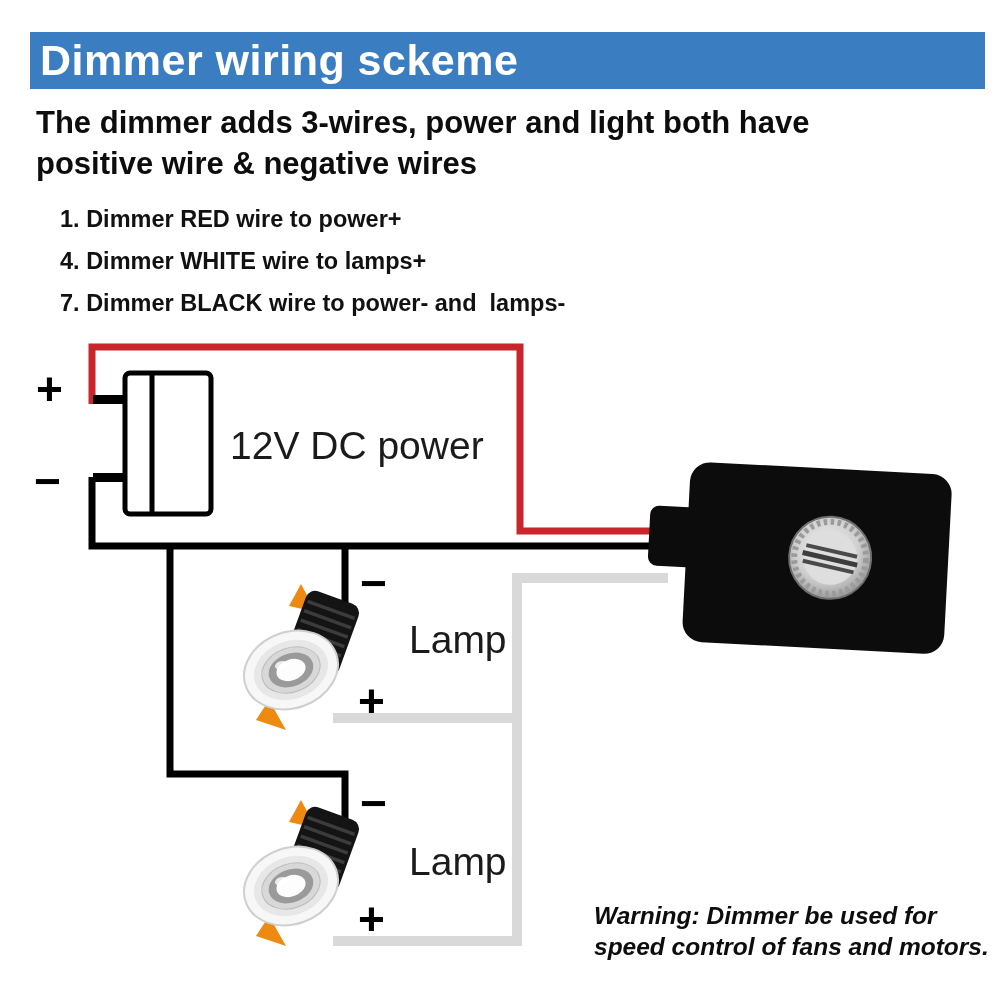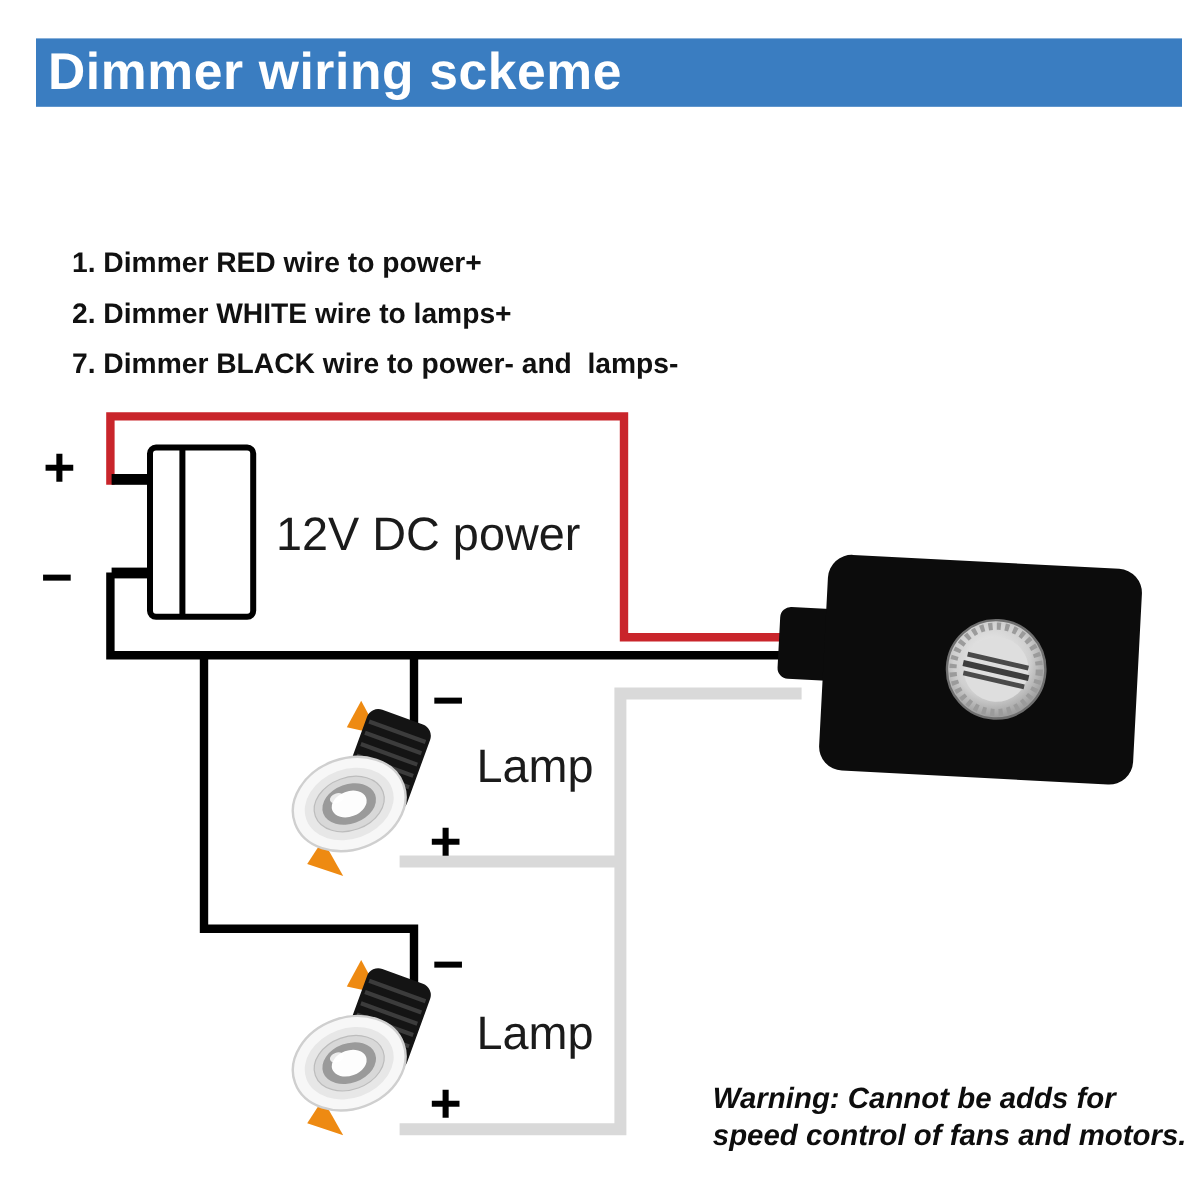--- a/index.html
+++ b/index.html
@@ -21,43 +21,47 @@
   }
 
   .intro { position:absolute; left:36px; top:102px; }
   .intro div { font-size:31px; font-weight:700; line-height:41px; color:#0d0d0d; white-space:nowrap; }
 
   .steps { position:absolute; left:36px; top:206px;margin-left:24px; }
   .steps .step { font-size:23.5px; font-weight:700; color:#111; margin-bottom:15px; white-space:pre-wrap; }
 
   .sign { font-size:46px; font-weight:700; color:#000; line-height:1; }
   .power-label { font-size:39px; font-weight:400; color:#1b1b1b; white-space:nowrap; }
-  .lamp-label { font-size:39px; font-weight:400; color:#1b1b1b; }
+  .lamp-label { font-size:39px; font-weight:400; color:#1b1b1b;margin-left:12px; }
 
   .warning { position:absolute; left:594px; top:900px; }
   .warning div {
     font-size:24.5px; font-style:italic; font-weight:600;
     color:#0d0d0d; line-height:31px; white-space:nowrap;
   }
 
   svg.diagram { position:absolute; left:0; top:0; }
 </style>
 </head>
 <body>
 
 <div class="page">
 
   <div class="header-bar">
     <span class="title">Dimmer wiring sckeme</span>
   </div>
 
+  <div class="intro">
+    <div>The dimmer adds 3-wires, power and light both have</div>
+    <div>positive wire &amp; negative wires</div>
+  </div>
 
   <div class="steps">
     <div class="step">1. Dimmer RED wire to power+</div>
-    <div class="step">2. Dimmer WHITE wire to lamps+</div>
+    <div class="step">4. Dimmer WHITE wire to lamps+</div>
     <div class="step">7. Dimmer BLACK wire to power- and  lamps-</div>
   </div>
 
   <svg class="diagram" width="1001" height="1001" viewBox="0 0 1001 1001">
     <defs>
       <radialGradient id="metal" cx="45%" cy="40%" r="65%">
         <stop offset="0%" stop-color="#f4f4f4"></stop>
         <stop offset="60%" stop-color="#cfcfcf"></stop>
         <stop offset="100%" stop-color="#8f8f8f"></stop>
       </radialGradient>
@@ -125,17 +129,17 @@
 
   <div class="abs sign" style="left:360px; top:560px;">−</div>
   <div class="abs lamp-label" style="left:397px; top:618px;">Lamp</div>
   <div class="abs sign" style="left:358px; top:678px;">+</div>
 
   <div class="abs sign" style="left:360px; top:780px;">−</div>
   <div class="abs lamp-label" style="left:397px; top:840px;">Lamp</div>
   <div class="abs sign" style="left:358px; top:896px;">+</div>
 
   <div class="warning">
-    <div>Warning: Cannot be adds for</div>
+    <div>Warning: Dimmer be used for</div>
     <div>speed control of fans and motors.</div>
   </div>
 
 </div>
 
 </body></html>

